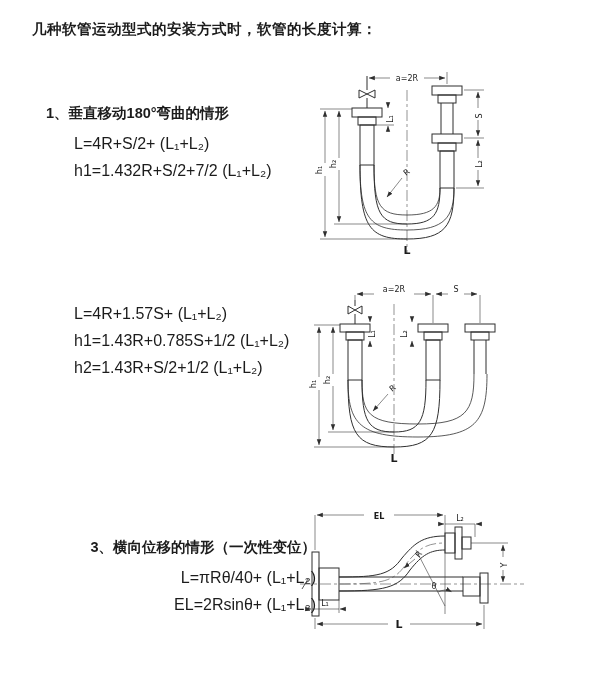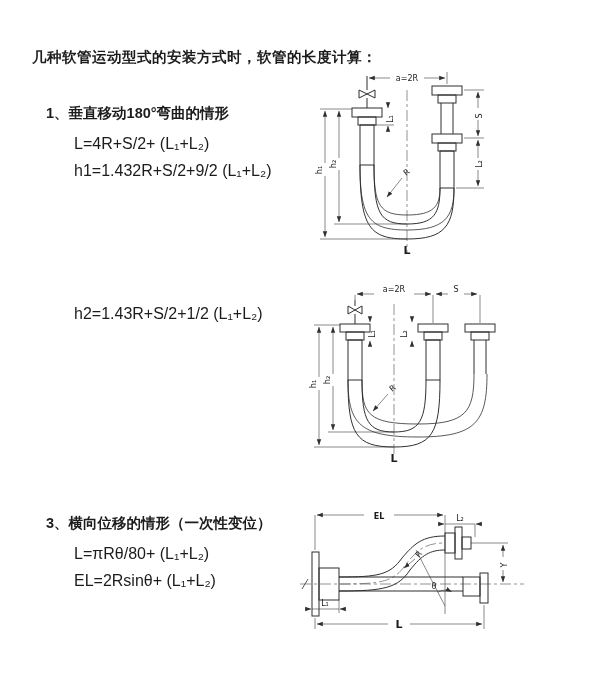--- a/index.html
+++ b/index.html
@@ -3,63 +3,65 @@
 <meta charset="utf-8">
 <style>
   html,body{margin:0;padding:0;}
   body{
     width:600px;height:675px;position:relative;background:#ffffff;
     font-family:"Liberation Sans","DejaVu Sans",sans-serif;color:#1c1c1c;
     overflow:hidden;
   }
   .page-title{
     position:absolute;left:32px;top:20px;font-size:14.5px;font-weight:700;
-    letter-spacing:0.5px;white-space:nowrap;margin-top:28px;
+    letter-spacing:0.5px;white-space:nowrap;
   }
   .section{position:absolute;left:46px;width:270px;}
   .sec-heading{font-size:14.5px;font-weight:700;white-space:nowrap;margin-bottom:7px;}
   .formulas{padding-left:28px;}
   .formula{font-size:16px;line-height:27px;white-space:nowrap;font-weight:400;}
   #sec1{top:104px;}
   #sec2{top:300px;}
-  #sec3{top:514px;}
+  #sec3{top:538px;text-align:right;}
   .diagram{position:absolute;}
   #dg1{left:312px;top:58px;}
   #dg2{left:308px;top:282px;}
   #dg3{left:298px;top:502px;}
   svg .ln{stroke:#2f2f2f;stroke-width:1;fill:none;}
   svg .thin{stroke:#2f2f2f;stroke-width:0.8;fill:none;}
   svg .dim{stroke:#3a3a3a;stroke-width:0.6;fill:none;}
   svg .cl{stroke:#4a4a4a;stroke-width:0.6;fill:none;stroke-dasharray:11 3 3 3;}
   svg .lbl{font-family:"DejaVu Sans",sans-serif;font-size:8px;fill:#1c1c1c;}
   svg .big{font-size:11px;font-weight:700;}
 </style>
 </head>
 <body>
 
 <div class="page-title">几种软管运动型式的安装方式时，软管的长度计算：</div>
 
 <div class="section" id="sec1">
   <div class="sec-heading">1、垂直移动180°弯曲的情形</div>
   <div class="formulas">
     <div class="formula">L=4R+S/2+ (L₁+L₂)</div>
-    <div class="formula">h1=1.432R+S/2+9/2 (L₁+L₂)</div>
+    <div class="formula">h1=1.432R+S/2+7/2 (L₁+L₂)</div>
   </div>
 </div>
 
 <div class="section" id="sec2">
   <div class="formulas">
+    <div class="formula">L=4R+1.57S+ (L₁+L₂)</div>
+    <div class="formula">h1=1.43R+0.785S+1/2 (L₁+L₂)</div>
     <div class="formula">h2=1.43R+S/2+1/2 (L₁+L₂)</div>
   </div>
 </div>
 
 <div class="section" id="sec3">
   <div class="sec-heading">3、横向位移的情形（一次性变位）</div>
   <div class="formulas">
-    <div class="formula">L=πRθ/80+ (L₁+L₂)</div>
+    <div class="formula">L=πRθ/40+ (L₁+L₂)</div>
     <div class="formula">EL=2Rsinθ+ (L₁+L₂)</div>
   </div>
 </div>
 
 <svg id="dg1" class="diagram" width="278" height="202" viewBox="0 0 278 202">
   <defs>
     <pattern id="hp1" width="4" height="4" patternUnits="userSpaceOnUse">
       <path d="M0,0 L4,4 M4,0 L0,4" stroke="#666" stroke-width="0.5"></path>
     </pattern>
     <marker id="a1" markerWidth="7" markerHeight="6" refX="5.8" refY="3" orient="auto" markerUnits="userSpaceOnUse">

